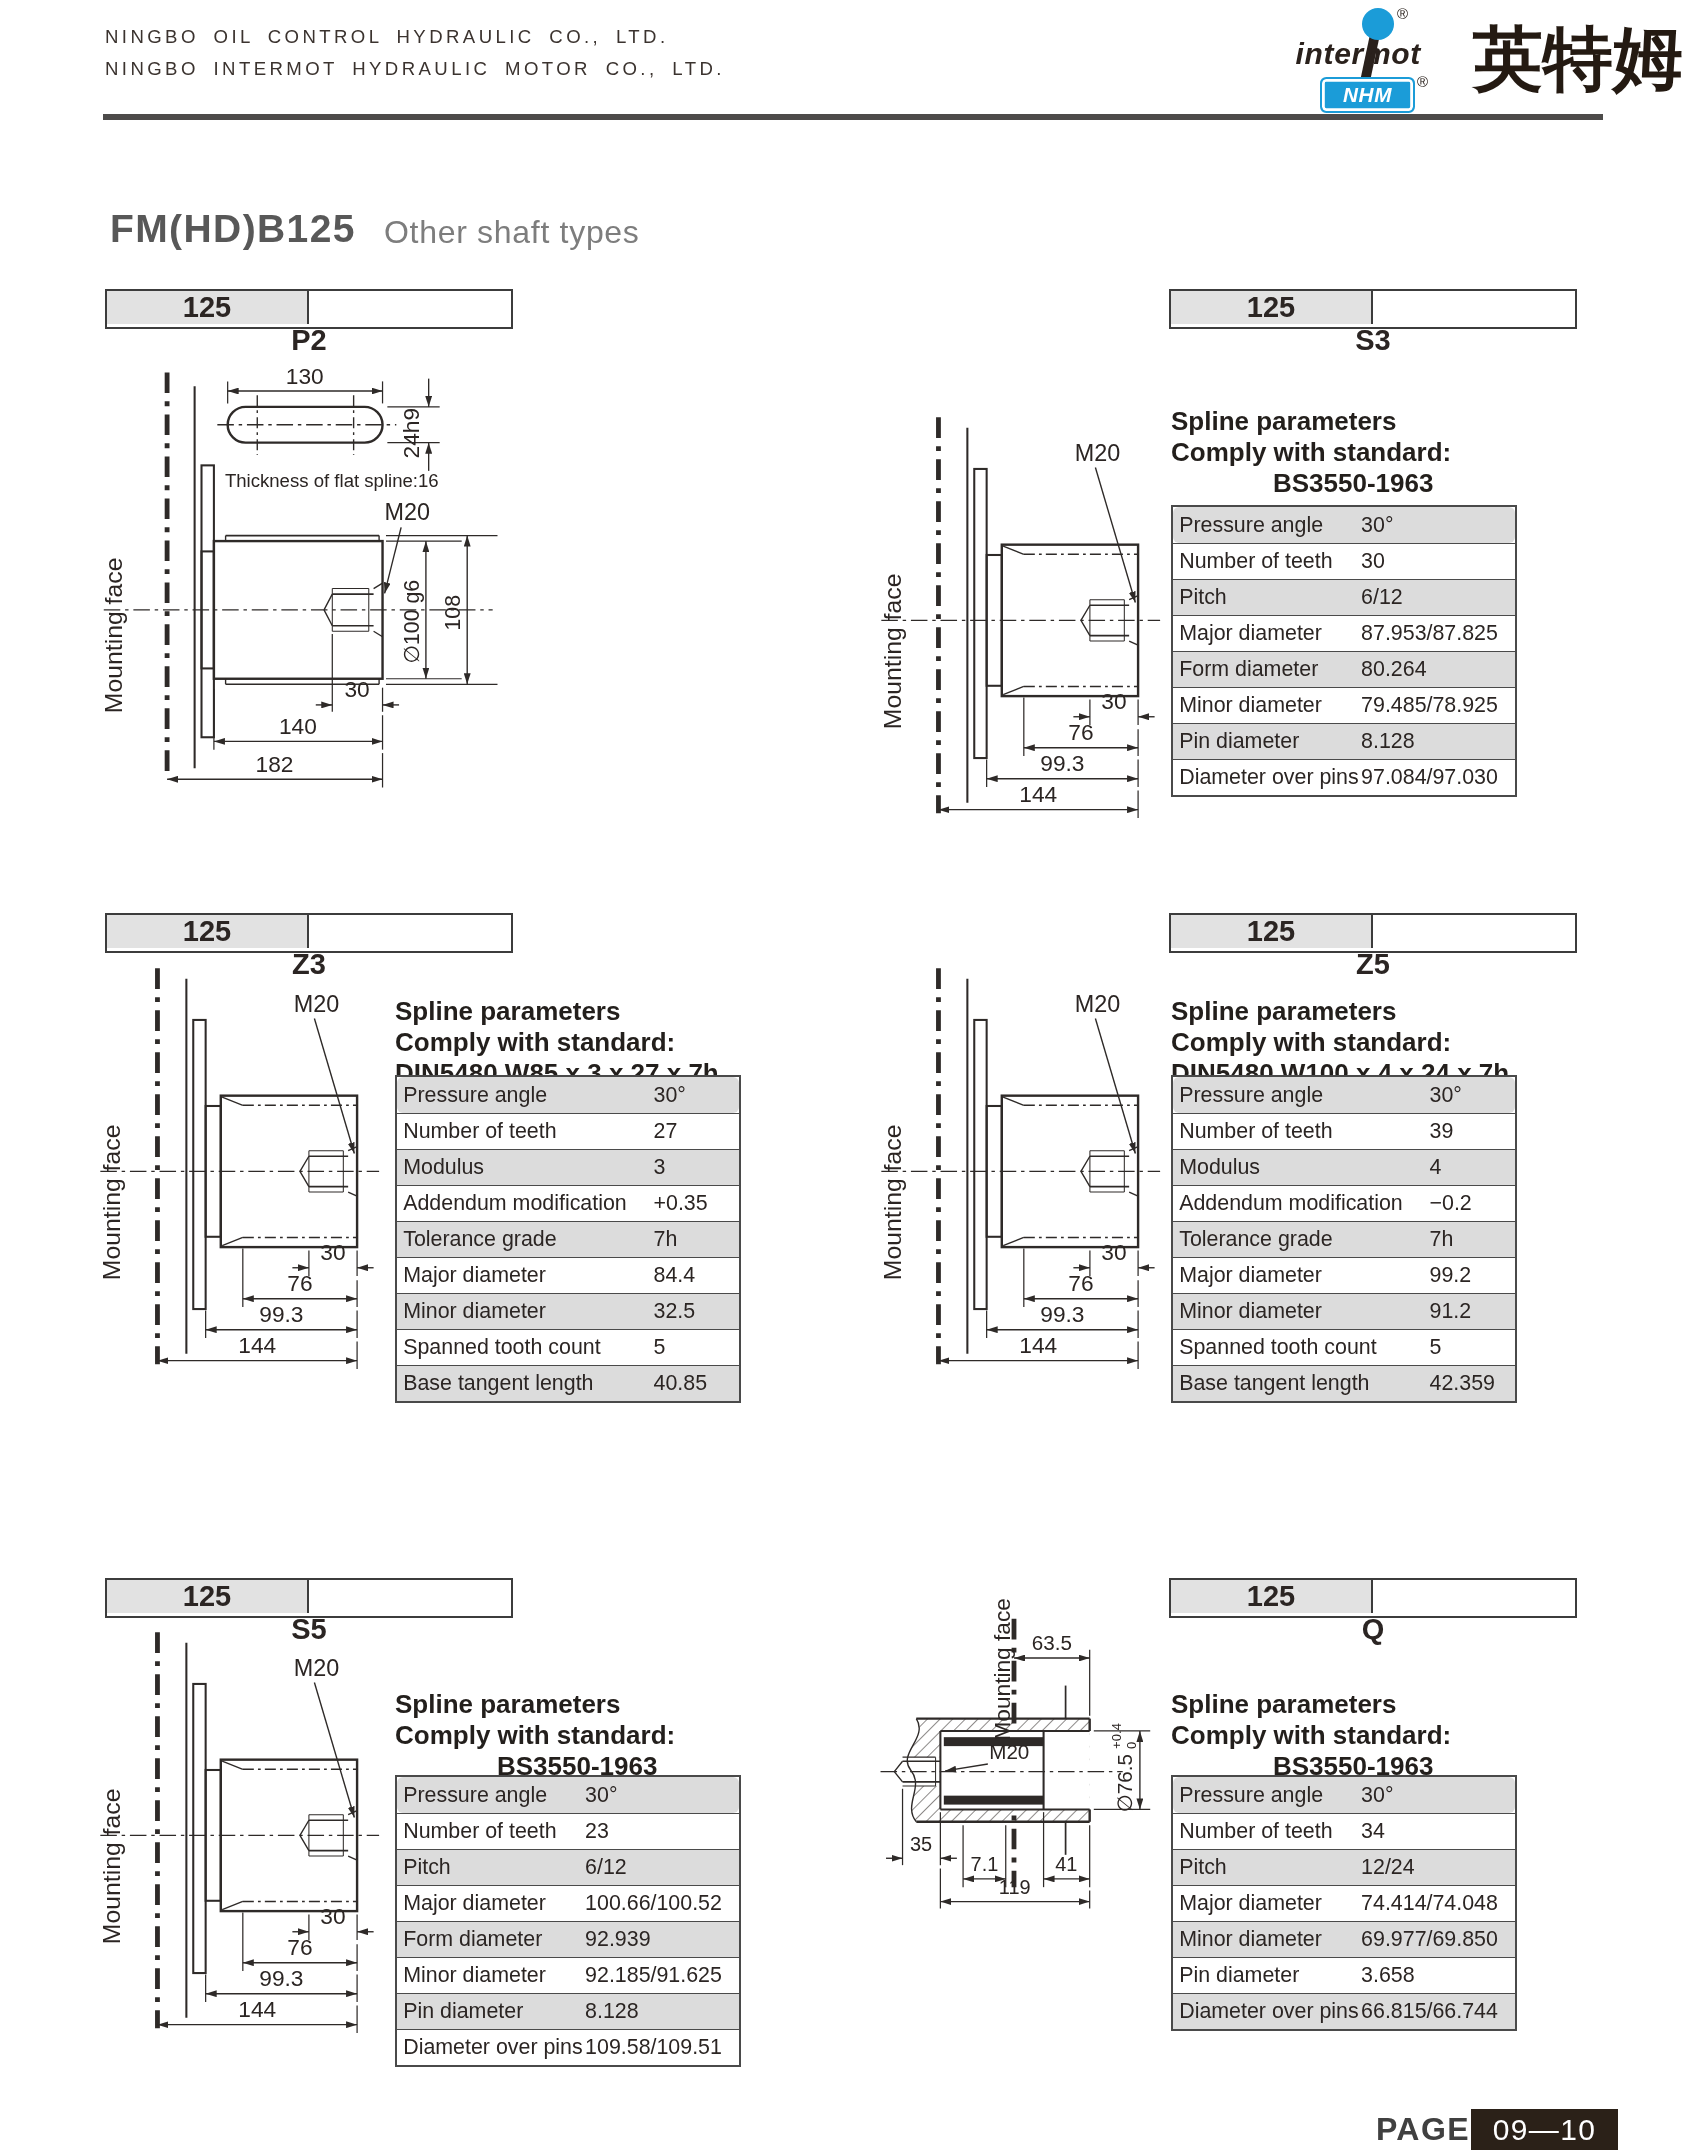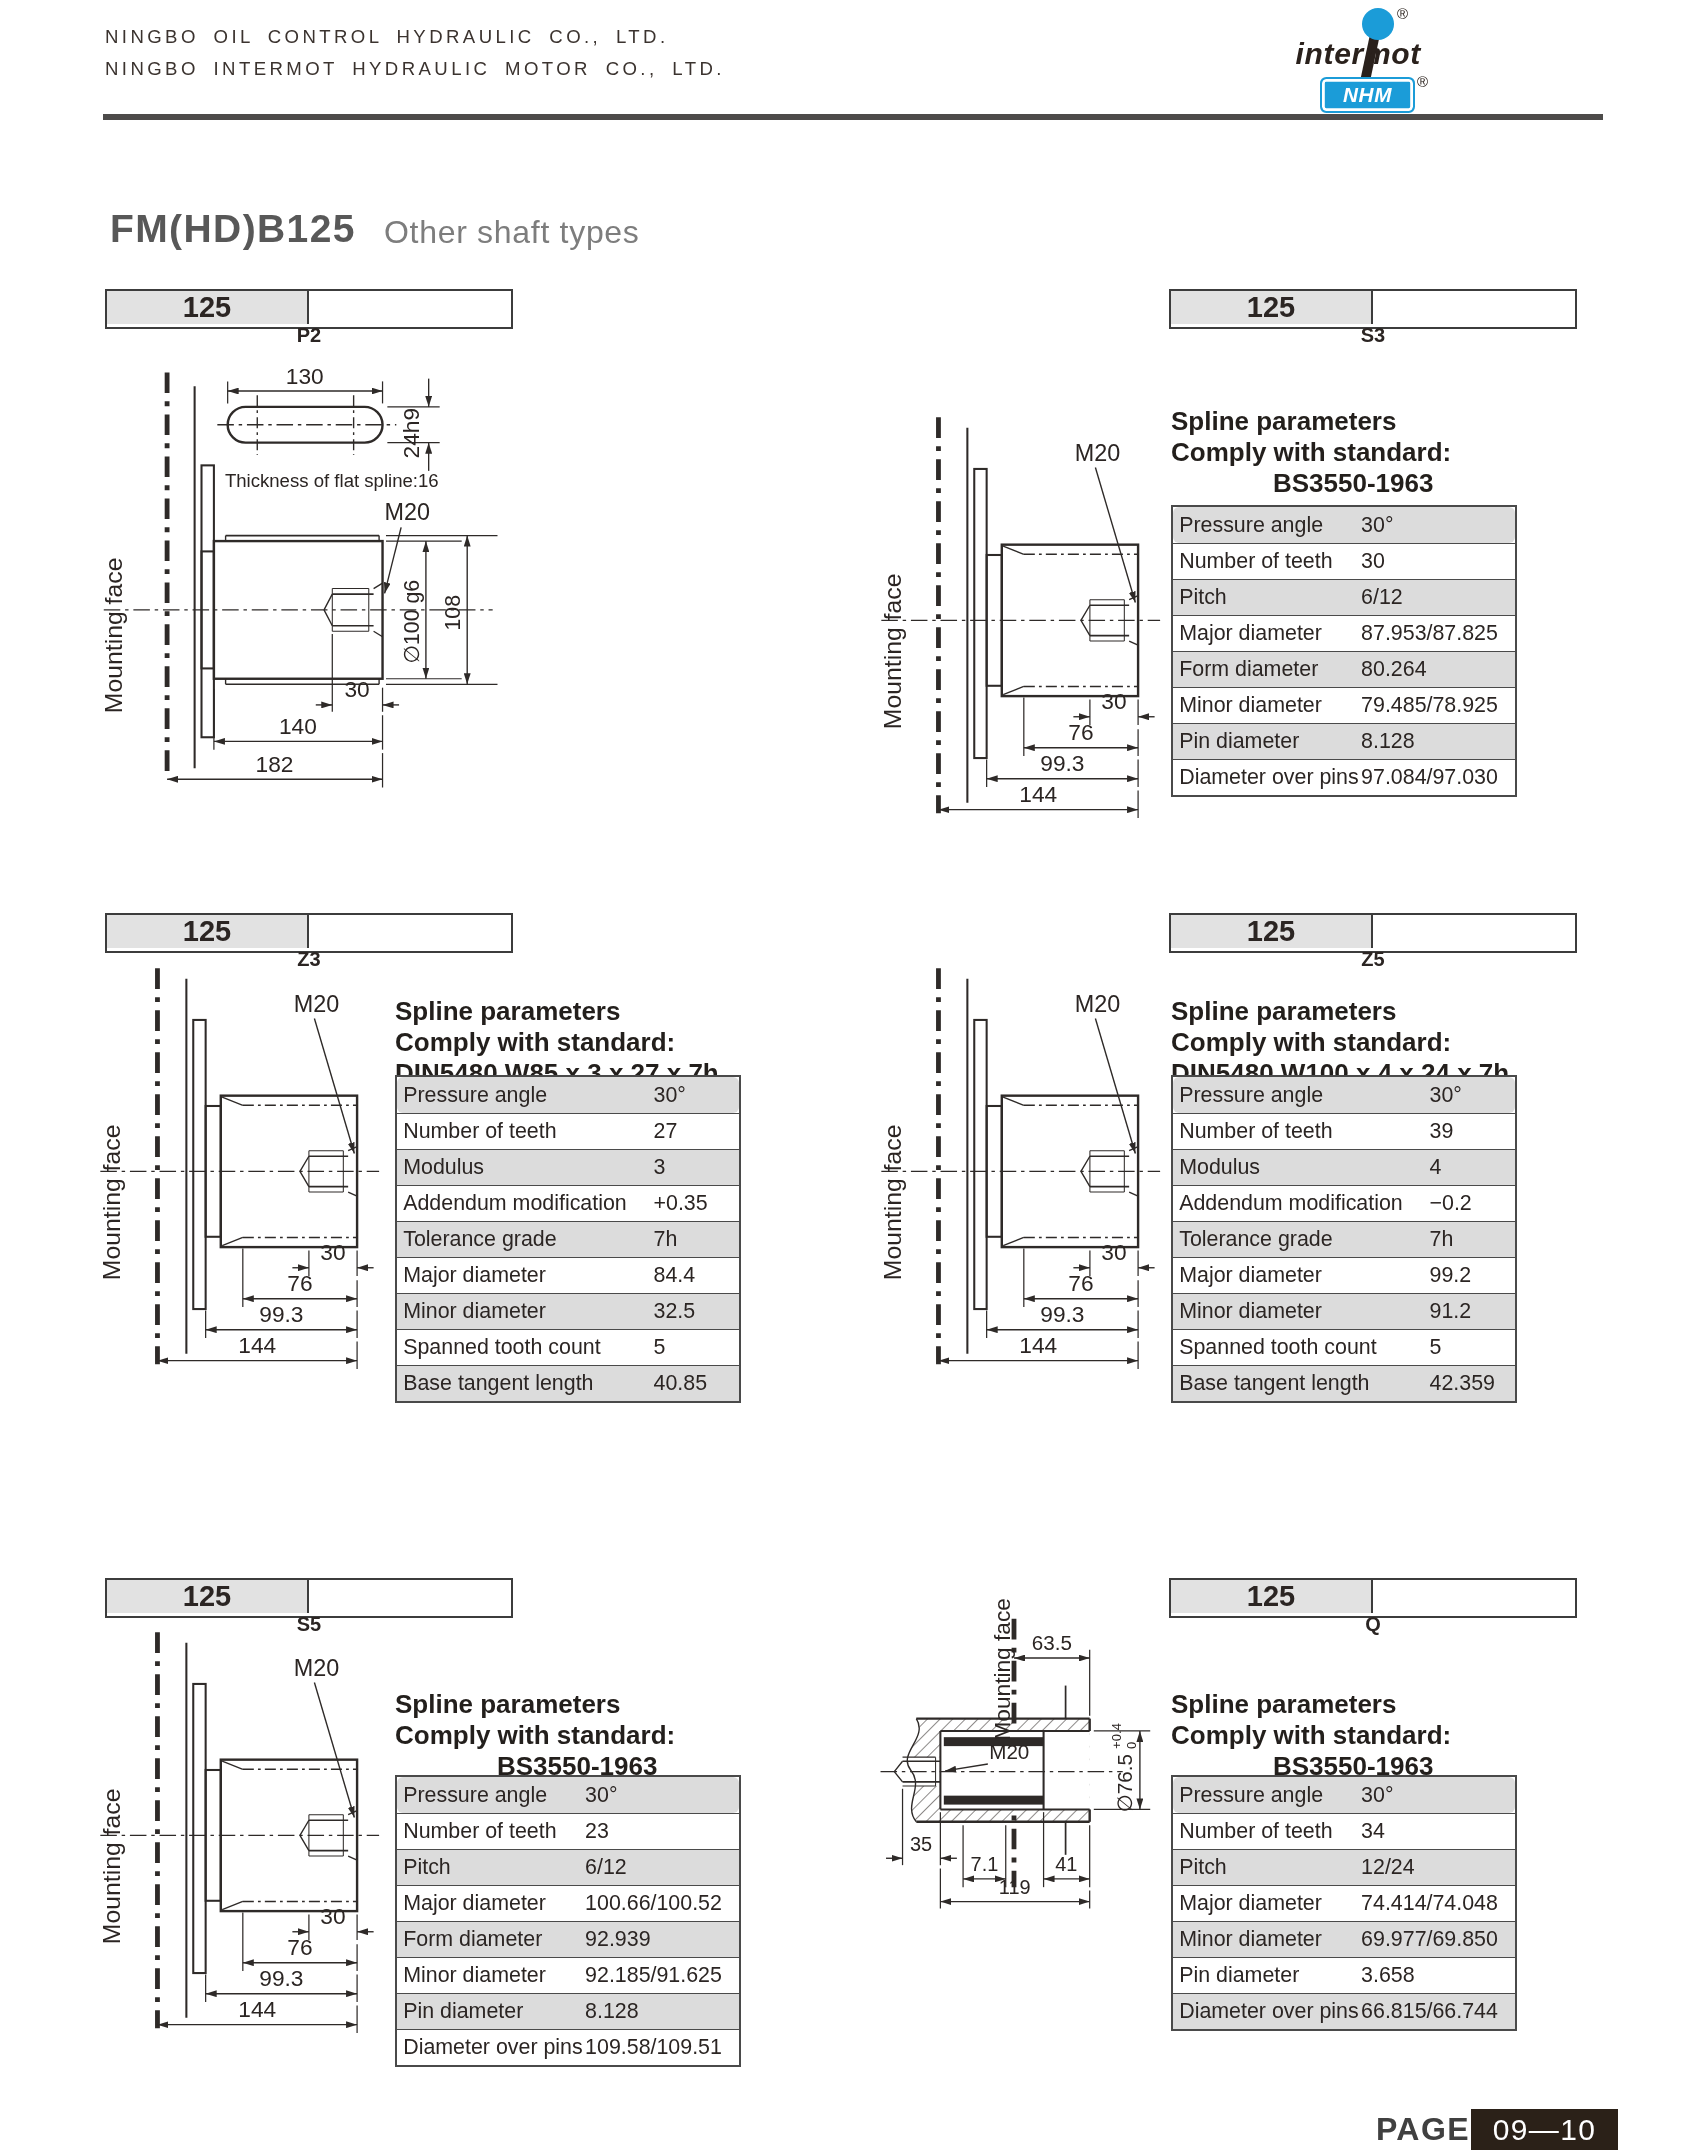--- a/index.html
+++ b/index.html
@@ -19,21 +19,21 @@
   .mark .reg2{position:absolute;left:123px;top:68px;font-size:15px;color:#2a211c;}
   .cjk{font-size:70px;font-weight:bold;color:#241a12;line-height:1;white-space:nowrap;}
 
   
   .title-model{left:110px;top:207px;font-size:39px;font-weight:bold;color:#585858;letter-spacing:1.4px;}
   .title-sub{left:384px;top:214px;font-size:32px;color:#7d7d7d;letter-spacing:0.7px;}
 
   
   .shead{width:408px;height:40px;border:2.1px solid #3c3c3c;box-sizing:border-box;display:flex;background:#fff;flex-direction:column;}
   .shead .c1{width:50%;background:#e2e2e2;border-right:2.1px solid #3c3c3c;display:flex;align-items:center;justify-content:center;font-size:29px;font-weight:bold;box-sizing:border-box;}
-  .shead .c2{flex:1;display:flex;align-items:center;justify-content:center;font-size:20px;font-weight:bold;border-radius:12px;}
+  .shead .c2{flex:1;display:flex;align-items:center;justify-content:center;font-size:29px;font-weight:bold;border-radius:12px;}
 
   
   .ttitle{font-size:26px;font-weight:bold;line-height:31px;color:#231f1c;white-space:nowrap;}
   .ttitle .indent{padding-left:102px;}
 
   
   .ptable{width:346px;border:2.1px solid #4a4a4a;box-sizing:border-box;background:#fff;}
   .trow{display:flex;align-items:center;height:36px;font-size:21.4px;border-top:1.4px solid #4a4a4a;box-sizing:border-box;white-space:nowrap;}
   .trow:first-child{border-top:none;border-radius:6px;}
   .trow.shade{background:#dcdcdc;}
@@ -77,20 +77,21 @@
 
 <div class="abs logo">
   <div class="mark">
     <div class="stem"></div>
     <div class="dot"></div>
     <div class="reg1">®</div>
     <div class="brand">intermot</div>
     <div class="nhmbox">NHM</div>
     <div class="reg2">®</div>
   </div>
+  <div class="cjk">英特姆</div>
 </div>
 
 <div class="abs title-model">FM(HD)B125</div>
 <div class="abs title-sub">Other shaft types</div>
 
 <div class="abs shead" style="left:105px;top:289px">
   <div class="c1">125</div>
   <div class="c2">P2</div>
 </div>
 <div class="abs shead" style="left:1169px;top:289px">

